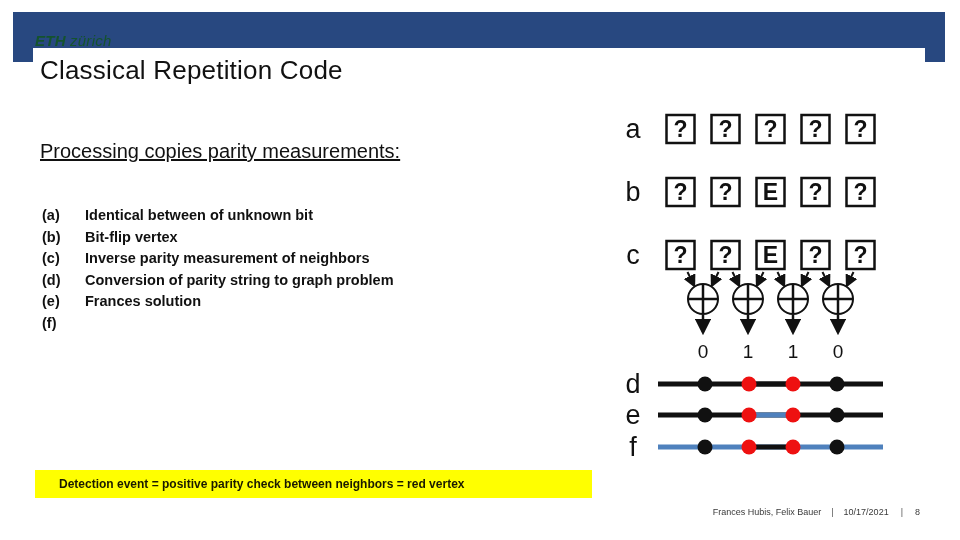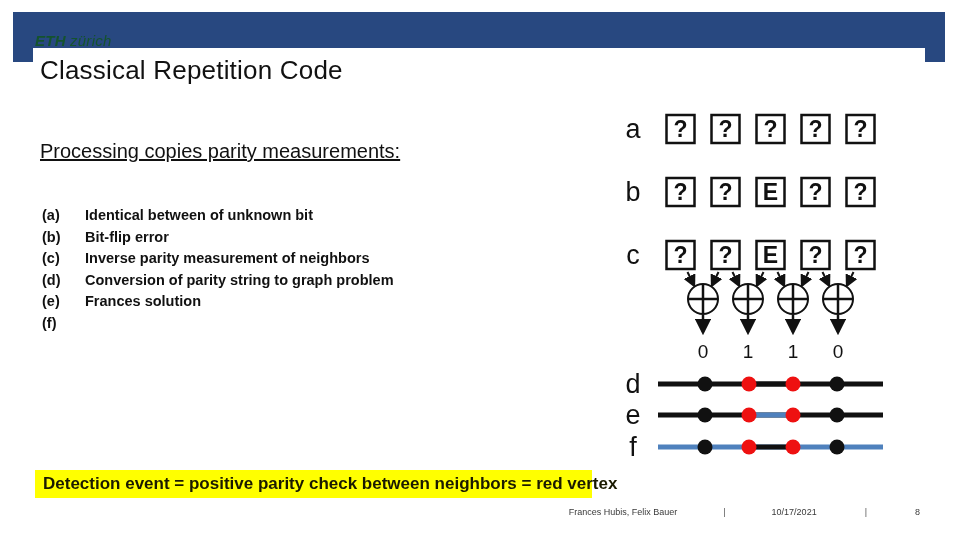--- a/index.html
+++ b/index.html
@@ -37,26 +37,26 @@
   
   .list{position:absolute;left:42px;top:205px;font-size:14.5px;font-weight:600;color:var(--ink);}
   .list-row{display:flex;line-height:21.6px;white-space:nowrap;}
   .list-label{width:43px;flex:0 0 43px;}
   
   .diagram{position:absolute;left:615px;top:103px;width:285px;height:362px;}
   
   .highlight{
     position:absolute;left:35px;top:470px;width:557px;height:28px;
     background:var(--highlight);display:flex;align-items:center;
-    padding-left:8px;font-size:17px;font-weight:700;color:#1a1a00;white-space:nowrap;
+    padding-left:24px;font-size:12px;font-weight:700;color:#1a1a00;white-space:nowrap;
   }
   
   .footer{
     position:absolute;top:507px;right:40px;display:flex;align-items:center;
-    font-size:9px;color:#3a3a3a;white-space:nowrap;gap:36px;
+    font-size:9px;color:#3a3a3a;white-space:nowrap;
   }
   .footer .pipe{margin:0 12px;color:#555;}
   .footer .pipe.tight{margin:0 10px;}
 </style>
 </head>
 <body>
 
 <div class="slide">
 
   <div class="band"></div>
@@ -69,21 +69,21 @@
   <div class="title">Classical Repetition Code</div>
   <div class="subtitle">Processing copies parity measurements:</div>
 
   <div class="list">
     <div class="list-row">
       <span class="list-label">(a)</span>
       <span class="list-text">Identical between of unknown bit</span>
     </div>
     <div class="list-row">
       <span class="list-label">(b)</span>
-      <span class="list-text">Bit-flip error</span>
+      <span class="list-text">Bit-flip vertex</span>
     </div>
     <div class="list-row">
       <span class="list-label">(c)</span>
       <span class="list-text">Inverse parity measurement of neighbors</span>
     </div>
     <div class="list-row">
       <span class="list-label">(d)</span>
       <span class="list-text">Conversion of parity string to graph problem</span>
     </div>
     <div class="list-row">

